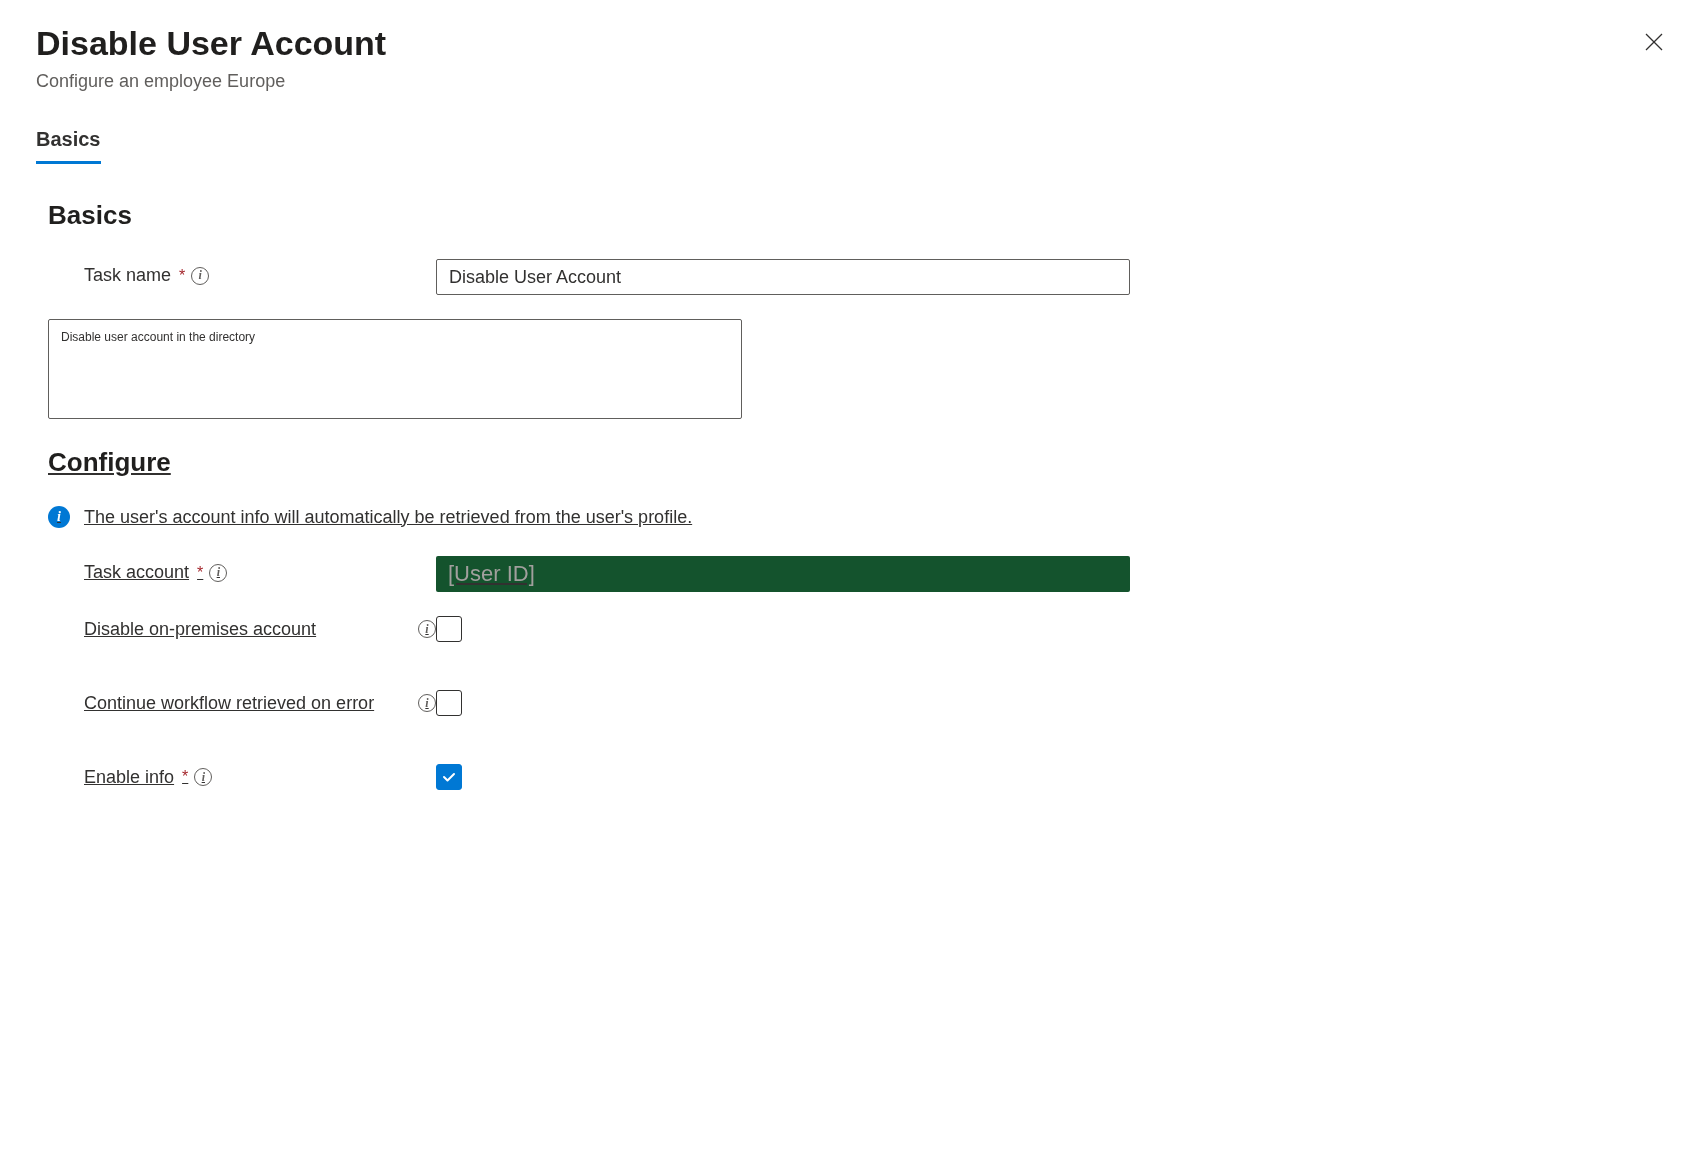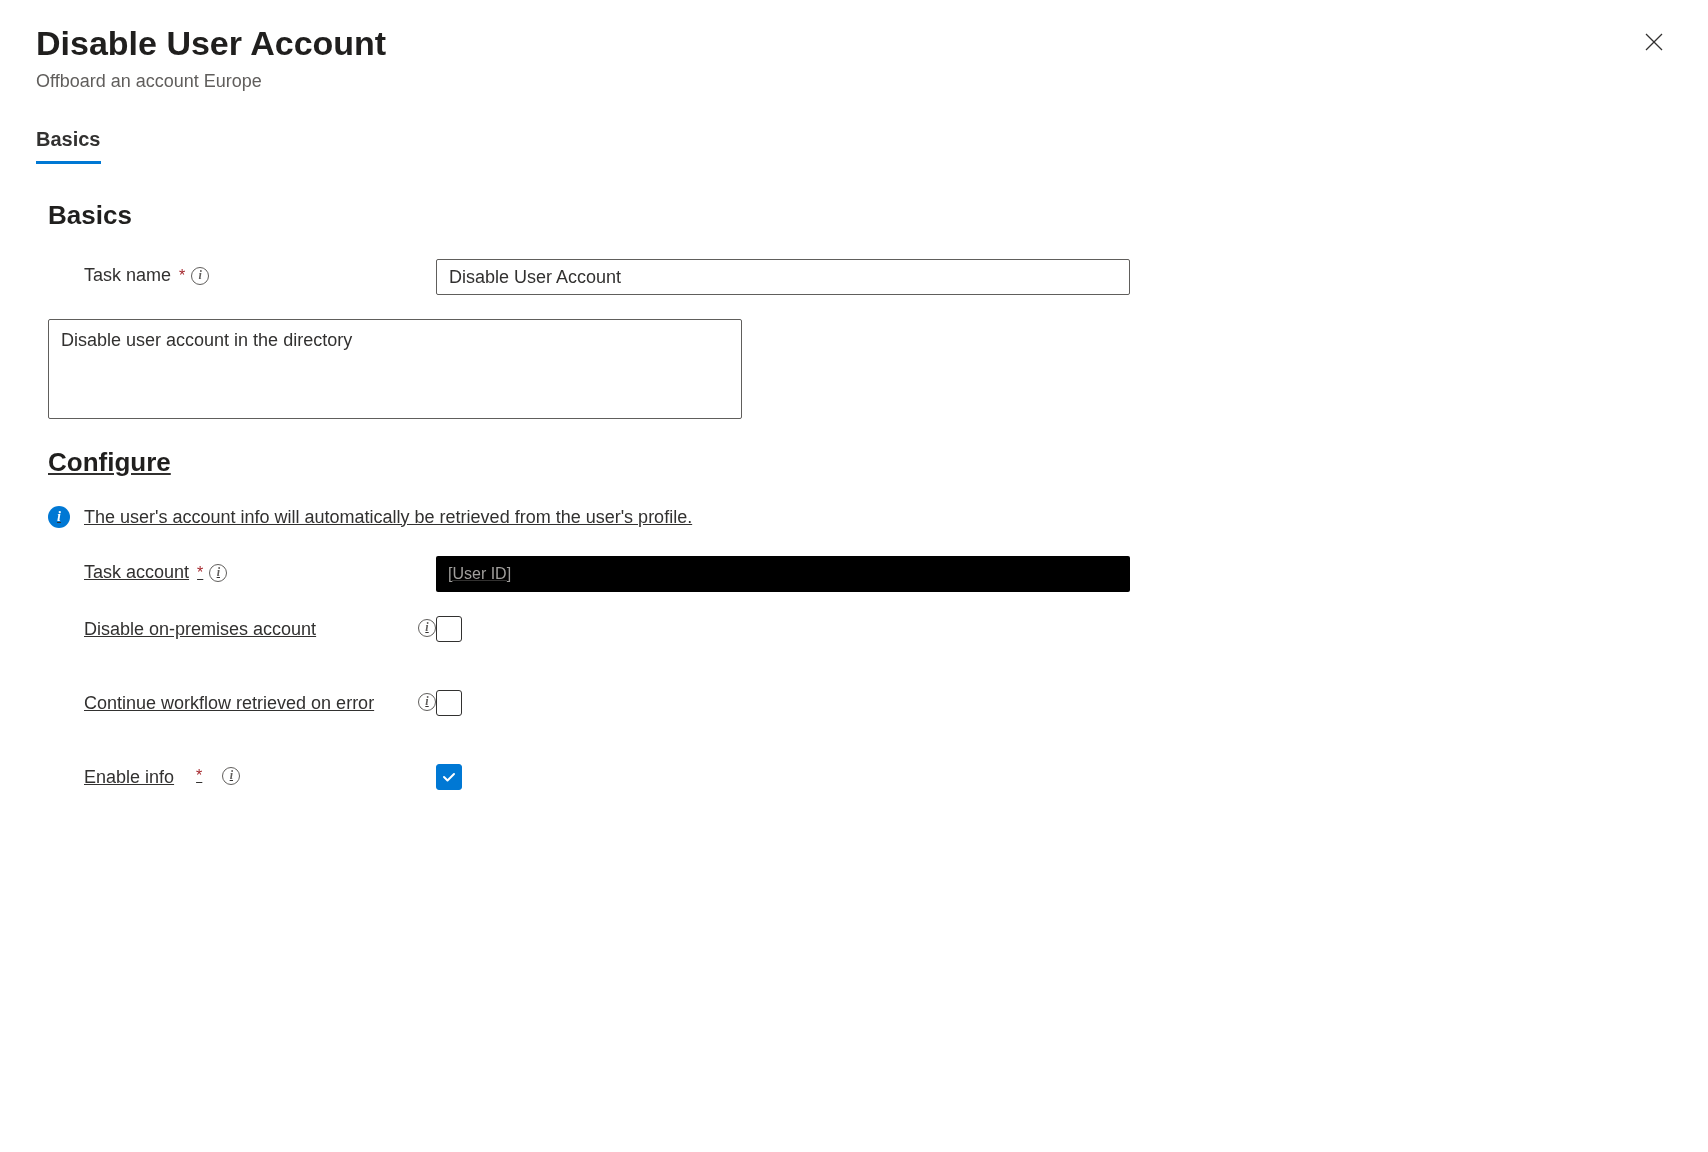--- a/index.html
+++ b/index.html
@@ -44,54 +44,54 @@
       color: #fff; font-size: 14px; font-weight: 700; font-style: italic;
       font-family: Georgia, serif; flex-shrink: 0;
     }
     .form-control-cell { flex: 0 0 694px; }
     .text-input {
       width: 100%; height: 36px; padding: 6px 12px; font-size: 18px;
       border: 1px solid #605e5c; border-radius: 2px; color: #323130;
       font-family: inherit;
     }
     .textarea-input {
-      width: 100%; height: 100px; padding: 10px 12px; font-size: 18px;
+      width: 100%; height: 100px; padding: 10px 12px; font-size: 12px;
       border: 1px solid #605e5c; border-radius: 2px; color: #323130;
       font-family: inherit; resize: none;
     }
     .readonly-field {
-      width: 100%; height: 36px; padding: 6px 12px; font-size: 16px;
-      background: #000000; border: none; border-radius: 2px; color: #a19f9d;
+      width: 100%; height: 36px; padding: 6px 12px; font-size: 22px;
+      background: #14532d; border: none; border-radius: 2px; color: #a19f9d;
       display: flex; align-items: center;
     }
     .configure-section { margin-top: 12px; padding-left: 12px; text-decoration: underline; }
     .info-banner {
       display: flex; align-items: center; gap: 14px; margin-bottom: 28px;
       font-size: 18px; color: #323130;
     }
     .checkbox-row {
       display: flex; align-items: center; margin-bottom: 48px;
     }
-    .checkbox-label-cell { width: 388px; display: flex; align-items: flex-start; gap: 20px; }
+    .checkbox-label-cell { width: 388px; display: flex; align-items: center; gap: 6px; }
     .checkbox {
       width: 26px; height: 26px; border: 1.5px solid #323130; border-radius: 3px;
       background: #fff; cursor: pointer; display: flex; align-items: center;
       justify-content: center;
     }
     .checkbox.checked { background: #0078d4; border-color: #0078d4; }
     .checkmark { color: #fff; }
     .spacer-label { flex: 1; }
   </style>
 </head>
 <body>
 
 <div class="header">
   <div>
     <h1 class="page-title">Disable User Account</h1>
-    <div class="page-subtitle">Offboard an account Europe</div>
+    <div class="page-subtitle">Configure an employee Europe</div>
   </div>
   <button class="close-btn">
     <svg width="20" height="20" viewBox="0 0 20 20">
       <line x1="2" y1="2" x2="18" y2="18" stroke="#323130" stroke-width="1.2"></line>
       <line x1="18" y1="2" x2="2" y2="18" stroke="#323130" stroke-width="1.2"></line>
     </svg>
   </button>
 </div>
 
 <div class="tabs">

